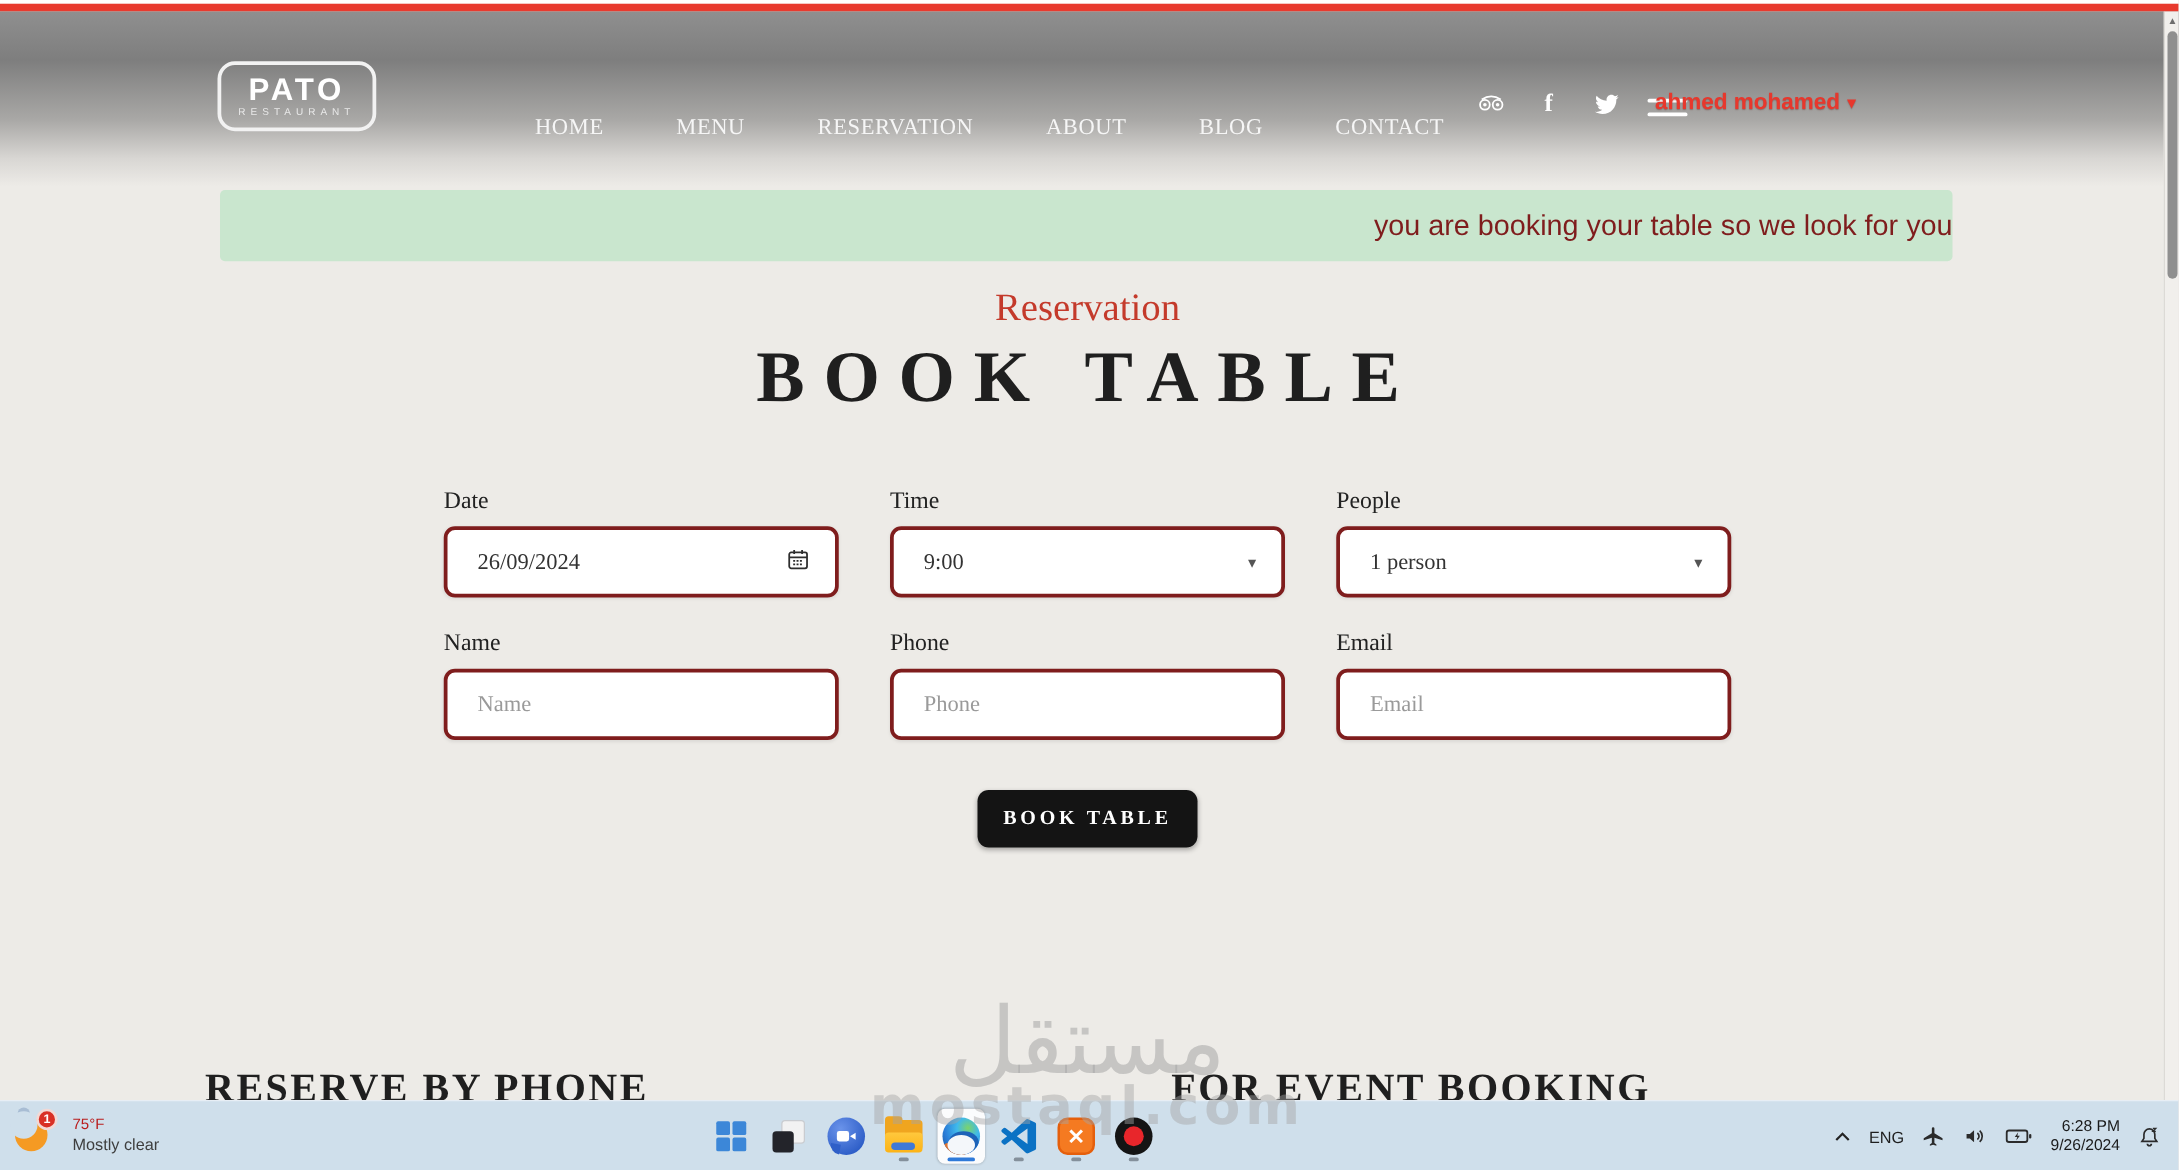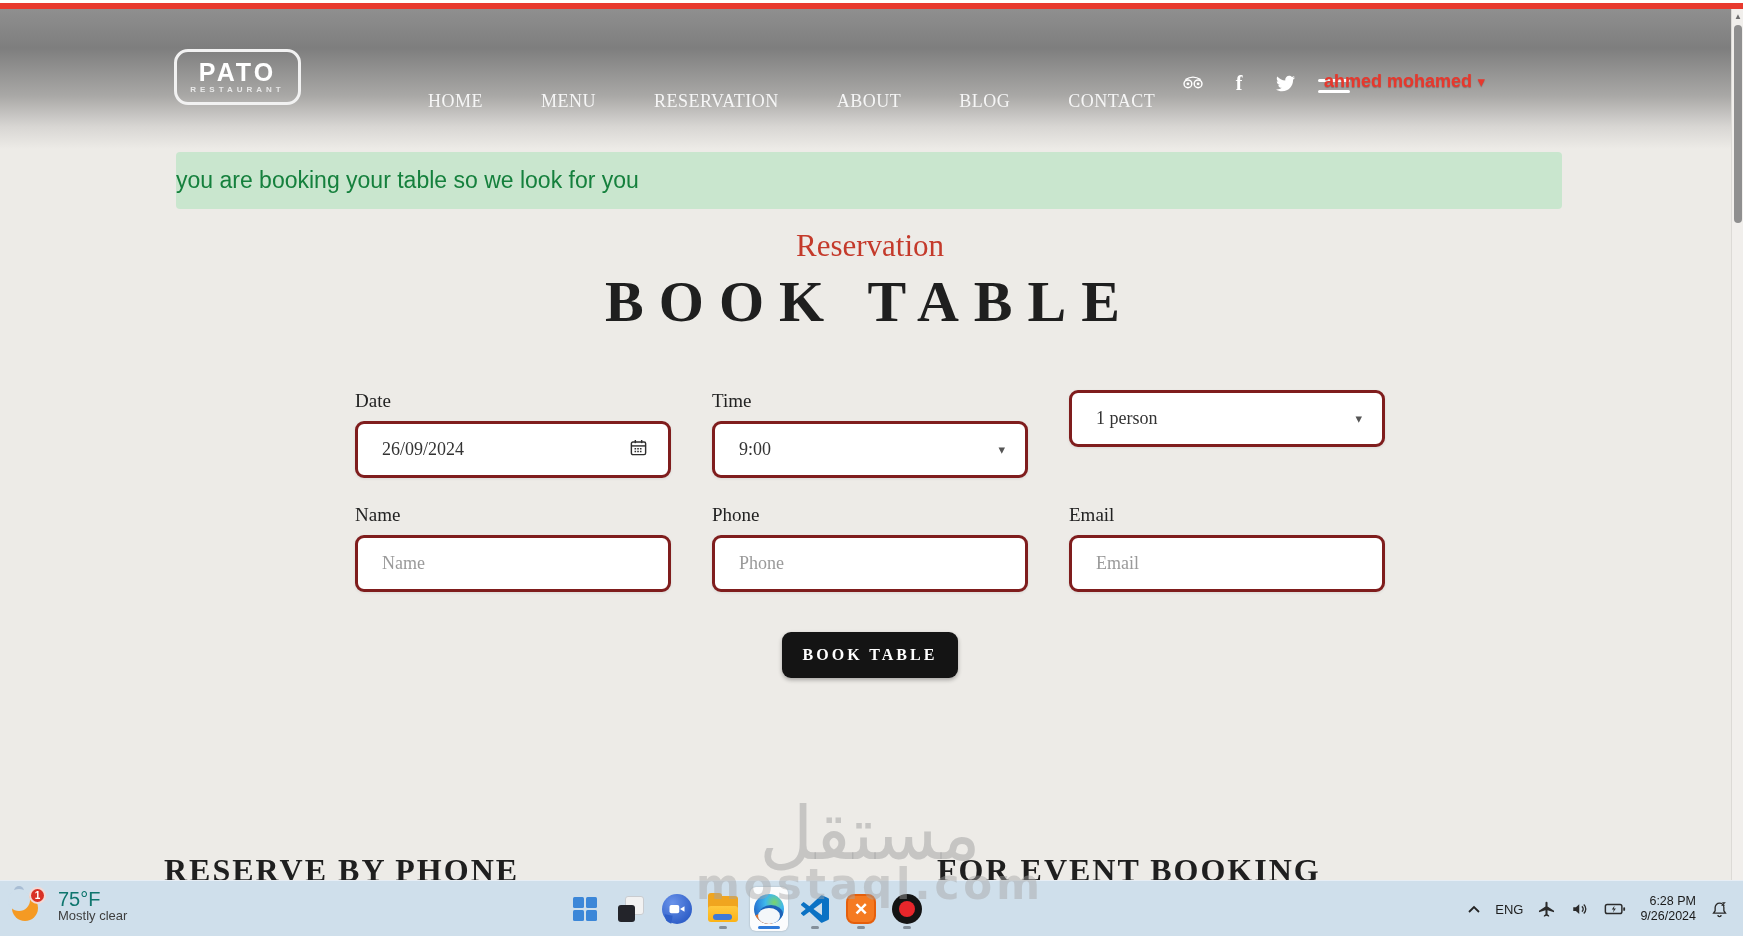--- a/index.html
+++ b/index.html
@@ -10,41 +10,41 @@
   
   .top-white { position:absolute; top:0; left:0; width:100%; height:3px; background:#ffffff; z-index:30;}
   .top-red   { position:absolute; top:3px; left:0; width:100%; height:6px; background:#e83a2e; z-index:30;}
 
   
   .site-header { position:absolute; top:9px; left:0; width:100%; height:140px;
     background:linear-gradient(180deg,#8f8f8f 0%, #7e7e7e 28%, #a9a8a6 62%, #d8d6d3 84%, #edebe7 100%); z-index:5;}
   .logo-box { position:absolute; left:174px; top:40px; width:127px; height:56px; border:3px solid #f2f2f2;
     border-radius:14px; display:flex; flex-direction:column; align-items:center; justify-content:center; color:#fff; }
   .logo-title { font-size:25px; font-weight:bold; letter-spacing:3px; line-height:24px; }
-  .logo-sub   { font-size:8px; letter-spacing:4px; color:#e8e8e8; margin-top:1px;font-weight:bold;}
+  .logo-sub   { font-size:8px; letter-spacing:4px; color:#e8e8e8; margin-top:1px;}
   .main-nav { position:absolute; left:428px; top:58px; display:flex; gap:58px; }
   .nav-item { font-family:"Liberation Serif", serif; font-size:18px; color:#f6f6f6; letter-spacing:0.5px; cursor:pointer; white-space:nowrap;margin-top:24px;}
   .social-row { position:absolute; left:1182px; top:63px; display:flex; gap:24px; align-items:center; }
   .social-icon { width:22px; height:22px; display:flex; align-items:center; justify-content:center; color:#fff; }
   .fb-glyph { font-family:"Liberation Serif", serif; font-size:20px; font-weight:bold; color:#fff; }
   .hamburger { position:absolute; left:1318px; top:70px; width:32px; height:14px; display:flex; flex-direction:column; justify-content:space-between; cursor:pointer;}
   .hamburger span { display:block; height:3px; background:#fff; border-radius:2px; }
   .user-menu { position:absolute; left:1324px; top:62px; display:flex; align-items:center; gap:6px; cursor:pointer;
     color:#e8372c; font-size:18px; font-weight:bold; text-shadow:0 1px 1px rgba(90,20,15,0.35); }
   .user-caret { font-size:13px; }
 
   
   .scrollbar { position:absolute; right:0; top:9px; width:12px; height:871px; background:#f1efec; border-left:1px solid #dcdad6; z-index:25;}
   .scroll-arrow { position:absolute; top:2px; left:1px; width:10px; height:12px; color:#6e6e6e; font-size:8px; text-align:center; line-height:12px;}
   .scroll-thumb { position:absolute; top:16px; left:2px; width:8px; height:198px; background:#8f8f8f; border-radius:4px; }
 
   
   .alert-banner { position:absolute; left:176px; top:152px; width:1386px; height:57px; background:#c9e6ce;
-    border-radius:4px; display:flex; align-items:center; justify-content:flex-start;
-    font-size:23px; color:#15803d; z-index:6;}
+    border-radius:4px; display:flex; align-items:center; justify-content:flex-end;
+    font-size:23px; color:#7f1d1d; z-index:6;}
   .section-subtitle { position:absolute; left:0; top:228px; width:1740px; text-align:center;
     font-family:"Liberation Serif", serif; font-size:31px; color:#c43a2b; z-index:6;}
   .section-title { position:absolute; left:0; top:268px; width:1740px; text-align:center;
     font-family:"Liberation Serif", serif; font-size:58px; font-weight:bold; letter-spacing:15px; color:#1f1f1f; z-index:6;}
 
   .booking-form { position:absolute; left:355px; top:390px; width:1030px; z-index:6;}
   .form-grid { display:grid; grid-template-columns:316px 316px 316px; column-gap:41px; row-gap:26px; }
   .field-label { font-family:"Liberation Serif", serif; font-size:19px; color:#222; margin-bottom:9px; }
   .input-box { position:relative; height:57px; background:#fff; border:3px solid #7f1d1d; border-radius:9px;
     box-shadow:0 1px 3px rgba(0,0,0,0.08); display:flex; align-items:center; padding:0 20px 0 24px; cursor:pointer;}
@@ -75,21 +75,21 @@
     border-top:1px solid #e7eef5; z-index:40; }
   .weather { position:absolute; left:8px; top:6px; display:flex; align-items:center; gap:10px; cursor:pointer;}
   .weather-icon { position:relative; width:40px; height:40px; }
   .weather-cloud { position:absolute; left:2px; top:4px; width:18px; height:11px; border-radius:8px; background:#a8bdd4; }
   .weather-cloud::before { content:""; position:absolute; left:4px; top:-5px; width:10px; height:10px; border-radius:50%; background:#a8bdd4;}
   .weather-moon { position:absolute; left:4px; top:8px; width:26px; height:26px; border-radius:50%; background:#f59a23; }
   .weather-moon::after { content:""; position:absolute; left:-4px; top:-6px; width:22px; height:22px; border-radius:50%; background:#cfdfeb;}
   .weather-badge { position:absolute; right:2px; top:0; width:17px; height:17px; border-radius:50%; background:#d93025;
     border:2px solid #f3d9d5; color:#fff; font-size:10px; font-weight:bold; display:flex; align-items:center; justify-content:center;}
   .weather-text { display:flex; flex-direction:column; }
-  .weather-temp { font-size:20px; color:#0f766e; line-height:17px;}
+  .weather-temp { font-size:12px; color:#b91c1c; line-height:17px;}
   .weather-cond { font-size:13px; color:#3e3e3e; line-height:16px;}
 
   .tb-center { position:absolute; left:566px; top:0; height:56px; display:flex; align-items:center; gap:8px; }
   .tb-slot { width:38px; height:44px; display:flex; align-items:center; justify-content:center; position:relative; cursor:pointer; border-radius:6px;}
   .tb-slot.active-app { background:#fbfcfd; box-shadow:0 0 2px rgba(0,0,0,0.25);}
   .app-dash { position:absolute; bottom:2px; left:50%; transform:translateX(-50%); width:8px; height:3px; border-radius:2px; background:#84909b;}
   .app-dash.edge-dash { width:22px; background:#2f7ad9; }
 
   .start-icon { width:24px; height:24px; display:grid; grid-template-columns:11px 11px; grid-template-rows:11px 11px; gap:2px;}
   .start-icon span { background:#3c87d8; border-radius:1.5px; }
@@ -211,20 +211,21 @@
         </div>
       </div>
       <div class="field">
         <div class="field-label">Time</div>
         <div class="input-box">
           <span class="select-value">9:00</span>
           <span class="caret">▾</span>
         </div>
       </div>
       <div class="field">
+        <div class="field-label">People</div>
         <div class="input-box">
           <span class="select-value">1 person</span>
           <span class="caret">▾</span>
         </div>
       </div>
       <div class="field">
         <div class="field-label">Name</div>
         <div class="input-box">
           <input type="text" placeholder="Name" style="">
         </div>

